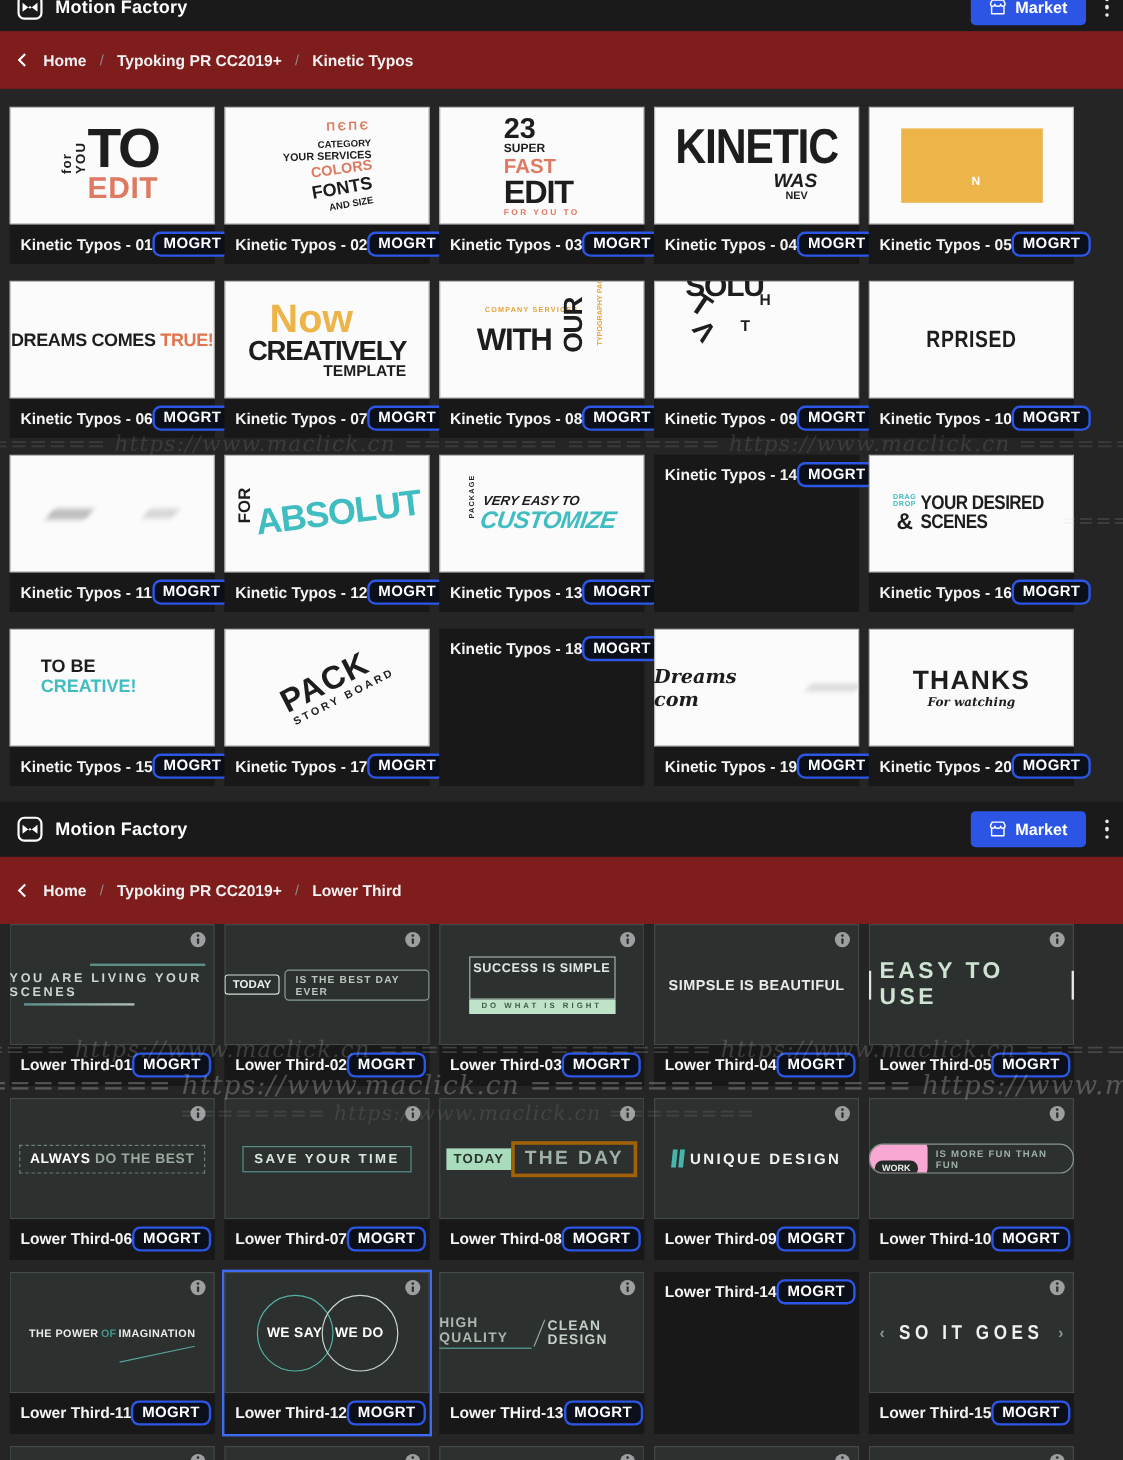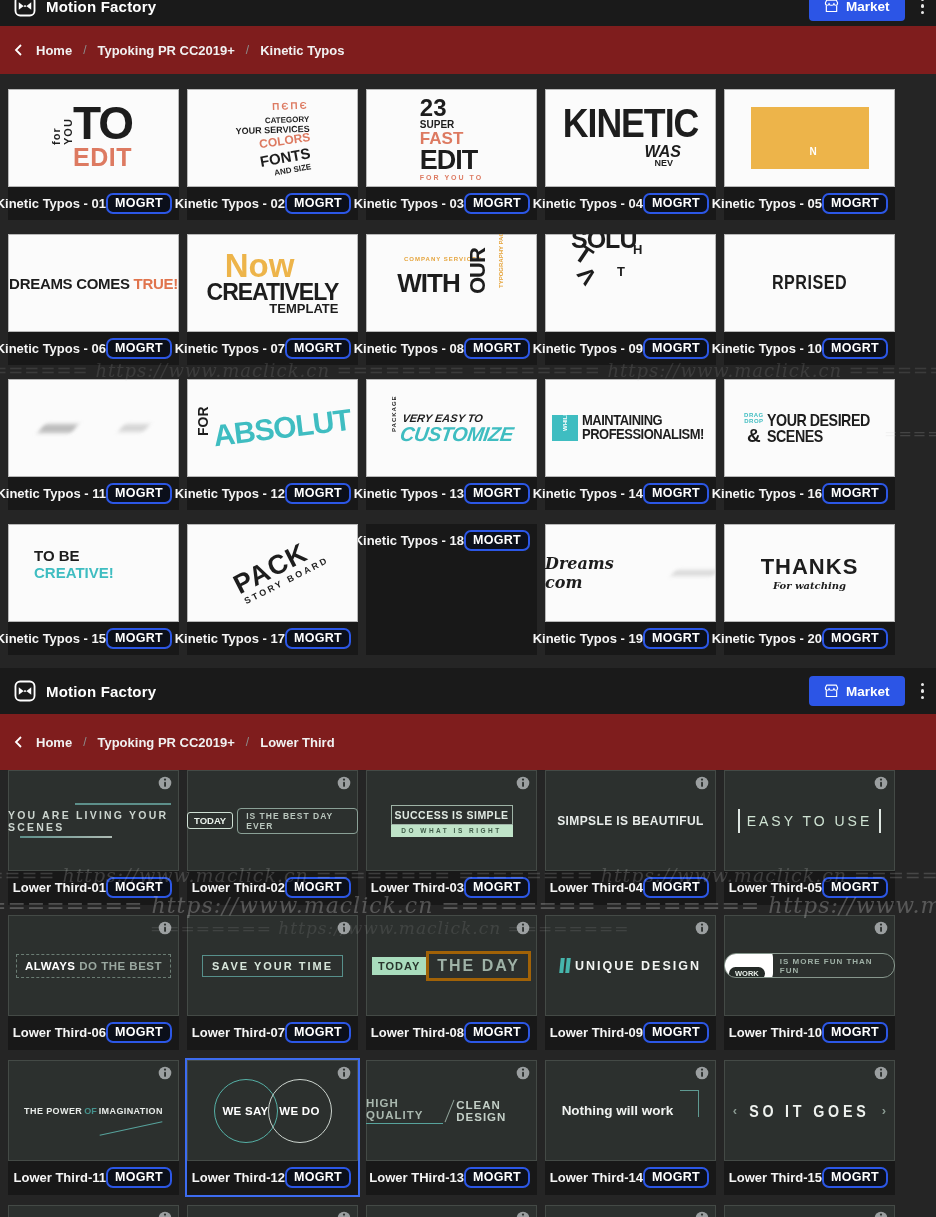--- a/index.html
+++ b/index.html
@@ -30,21 +30,21 @@
   .grid{display:grid;grid-template-columns:repeat(5,171px);column-gap:8px;padding-left:8px;}
   .grid--kinetic{padding-top:15px;row-gap:14px;margin-bottom:13px;}
   .grid--lower{row-gap:10px;}
   .card{background:#181818;cursor:pointer;}
   .card--k{height:131px;}
   .card--l{height:135px;position:relative;}
   .card--selected{outline:2px solid #3d6cf0;}
   .prev{position:relative;display:flex;align-items:center;justify-content:center;overflow:hidden;}
   .prev--light{height:98px;background:#fbfbfb;color:#1d1d1d;box-shadow:inset 0 0 0 1px rgba(130,130,130,.55);}
   .prev--dark{height:101px;background:#2c302e;box-shadow:inset 0 0 0 1px rgba(140,150,145,.25);}
-  .meta{height:33px;display:flex;align-items:center;justify-content:flex-end;padding:0 7px 0 9px;}
+  .meta{height:33px;display:flex;align-items:center;justify-content:space-between;padding:0 7px 0 9px;}
   .lbl{font-size:13px;font-weight:600;color:#f5f5f5;white-space:nowrap;}
   .badge{font-size:12.5px;font-weight:700;color:#fff;background:#0b0f1a;border:2px solid #2c57e6;
          border-radius:7px;padding:1px 7px 2px;letter-spacing:.3px;}
   .info{position:absolute;top:6px;right:7px;line-height:0;cursor:pointer;}
   
   .wm{position:absolute;z-index:6;pointer-events:none;white-space:nowrap;color:#cfcfcf;
       font-family:"DejaVu Serif",serif;font-style:italic;letter-spacing:1px;}
   .wm-a{top:360px;left:-40px;font-size:18px;opacity:.13;}
   .wm-e{top:424px;left:884px;font-size:16px;opacity:.18;}
   .wm-b{top:864px;left:-80px;font-size:19px;opacity:.20;}
@@ -138,41 +138,41 @@
   
   .l01-t{font-size:10.5px;font-weight:600;letter-spacing:2.2px;color:#ccd5cf;}
   .ln{position:absolute;height:2px;}
   .l01-top{top:33px;right:8px;width:96px;background:#5d8f8a;}
   .l01-bot{bottom:33px;left:12px;width:92px;background:linear-gradient(to right,#5d8f8a,#aebbb4);}
   .l02{gap:4px;}
   .l02-a{border:1px solid #cfe0d4;border-radius:3px;padding:2px 6px;font-size:9.5px;font-weight:800;color:#e9f1ea;}
   .l02-b{border:1px solid #8aa096;border-radius:4px;padding:2px 8px;font-size:8.5px;font-weight:800;
          color:#b9c6bd;letter-spacing:1px;}
   .l03 .col{display:flex;flex-direction:column;width:122px;}
-  .l03-a{border:1px solid #9fb3a6;padding:3px 0 3px;text-align:center;font-size:10.5px;font-weight:800;
+  .l03-a{border:1px solid #9fb3a6;padding:3px 0 19px;text-align:center;font-size:10.5px;font-weight:800;
          color:#dfe9e2;letter-spacing:.5px;}
   .l03-b{background:#bfe3c8;color:#3f5c49;text-align:center;font-size:6.5px;font-weight:800;
          letter-spacing:2.5px;padding:2.5px 0;}
   .l04-a{font-size:12px;font-weight:800;color:#e8ecea;letter-spacing:.4px;}
   .l05{gap:7px;}
   .l05 .bar{width:2px;height:24px;background:#dfe7e2;}
-  .l05-a{color:#cfe3d3;font-size:14px;font-weight:400;letter-spacing:3px;}
+  .l05-a{color:#cfe3d3;font-size:19px;font-weight:700;letter-spacing:3px;}
   .l06-box{border:1px dashed #6b7d74;padding:5px 8px;font-size:11.5px;}
   .l06-a{display:inline;font-weight:900;color:#fff;letter-spacing:.5px;}
   .l06-b{display:inline;font-weight:600;color:#9aa8a0;letter-spacing:.5px;}
   .l07-box{border:1px solid #57908b;padding:4px 9px;font-size:11px;font-weight:800;color:#d8e7dc;letter-spacing:2px;}
   .l08{gap:0;}
   .l08-a{background:#a9dcbd;color:#28342c;font-size:11px;font-weight:800;letter-spacing:1px;padding:3px 6px;}
   .l08-b{border:3px solid #a16207;color:#9fb2a7;font-size:16px;font-weight:700;letter-spacing:2px;padding:3px 8px;}
   .l09{gap:5px;}
   .l09-bars{display:flex;gap:2px;}
   .l09-bars i{width:4px;height:15px;background:#46b5ac;transform:skewX(-6deg);}
   .l09-a{color:#f2f4f2;font-size:12.5px;font-weight:800;letter-spacing:2px;}
   .l10-pill{display:flex;align-items:center;border:1px solid #87978d;border-radius:12px;height:23px;overflow:hidden;}
-  .l10-mint{background:#ffffff;height:100%;display:flex;align-items:center;padding:16px 8px 0 4px;border-radius:0 12px 12px 0;}
+  .l10-mint{background:#f9a8d4;height:100%;display:flex;align-items:center;padding:16px 8px 0 4px;border-radius:0 12px 12px 0;}
   .l10-a{background:#242a27;color:#e8efe9;font-size:7.5px;font-weight:800;border-radius:8px;padding:2px 6px;}
   .l10-b{color:#9fb0a6;font-size:8px;font-weight:700;letter-spacing:1px;padding:0 9px 0 7px;}
   .l11-row{display:flex;align-items:center;}
   .l11-a,.l11-c{color:#e8ece9;font-size:9px;font-weight:900;letter-spacing:.4px;}
   .l11-b{color:#4aa39e;font-size:9px;font-weight:900;margin:0 2px;opacity:.85;}
   .l11-line{position:absolute;right:16px;bottom:32px;width:64px;height:1px;background:#57a39c;transform:rotate(-12deg);}
   .l12-c{width:62px;height:62px;border-radius:50%;display:flex;align-items:center;justify-content:center;
          font-size:11.5px;font-weight:800;color:#fff;letter-spacing:.3px;}
   .l12-c1{border:1.6px solid #55b0a6;}
   .l12-c2{border:1.6px solid #cdd5cf;margin-left:-10px;}
@@ -410,29 +410,20 @@
             <span class="k13-c">CUSTOMIZE</span>
           </span>
         </div>
         <div class="meta">
             <span class="lbl">Kinetic Typos - 13</span>
             <span class="badge">MOGRT</span>
           </div>
       </div>
 
       <div class="card card--k">
-        <div class="prev prev--light k14">
-          <span class="k14-a">
-              <span>WHILE</span>
-            </span>
-          <span class="col">
-            <span class="k14-b">MAINTAINING</span>
-            <span class="k14-c">PROFESSIONALISM!</span>
-          </span>
-        </div>
         <div class="meta">
             <span class="lbl">Kinetic Typos - 14</span>
             <span class="badge">MOGRT</span>
           </div>
       </div>
 
       <div class="card card--k">
         <div class="prev prev--light k16">
           <span class="lcol">
             <span class="k16-a">DRAG</span>
@@ -767,29 +758,20 @@
           <span class="l13-slash"></span>
           <span class="l13-b">CLEAN DESIGN</span>
         </div>
         <div class="meta">
             <span class="lbl">Lower THird-13</span>
             <span class="badge">MOGRT</span>
           </div>
       </div>
 
       <div class="card card--l">
-        <div class="prev prev--dark l14">
-          <span class="info"><svg width="14" height="14" viewBox="0 0 14 14">
-                <circle cx="7" cy="7" r="6.3" fill="#9b9fa0"></circle>
-                <rect x="6.1" y="5.8" width="1.9" height="5" rx="0.9" fill="#2e3230"></rect>
-                <circle cx="7" cy="3.6" r="1.15" fill="#2e3230"></circle>
-              </svg></span>
-          <span class="l14-a">Nothing will work</span>
-          <span class="l14-br"></span>
-        </div>
         <div class="meta">
             <span class="lbl">Lower Third-14</span>
             <span class="badge">MOGRT</span>
           </div>
       </div>
 
       <div class="card card--l">
         <div class="prev prev--dark l15">
           <span class="info"><svg width="14" height="14" viewBox="0 0 14 14">
                 <circle cx="7" cy="7" r="6.3" fill="#9b9fa0"></circle>

